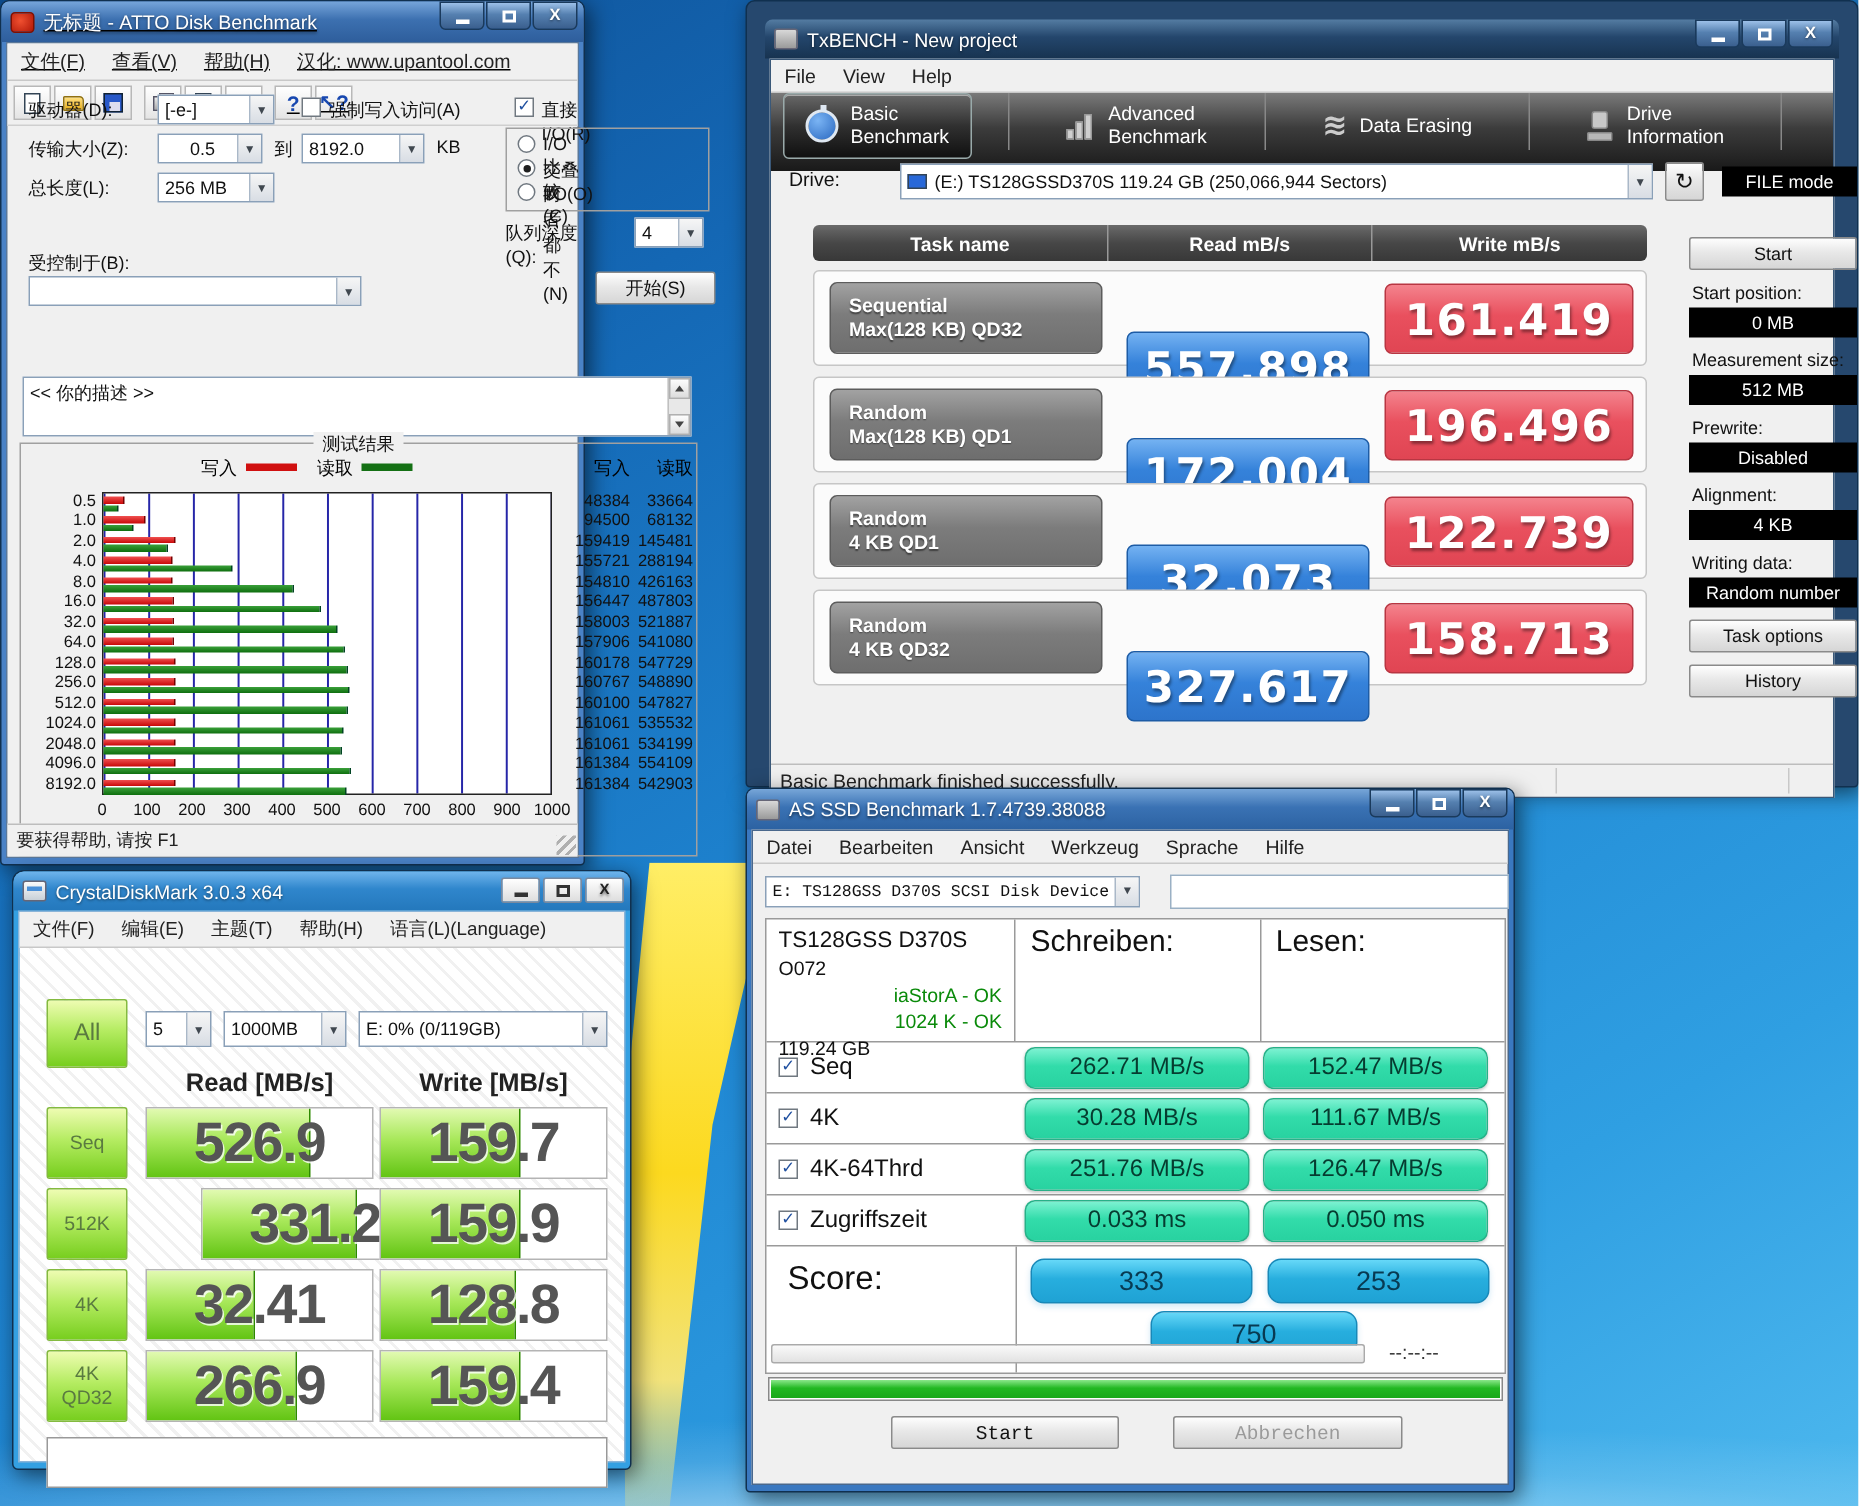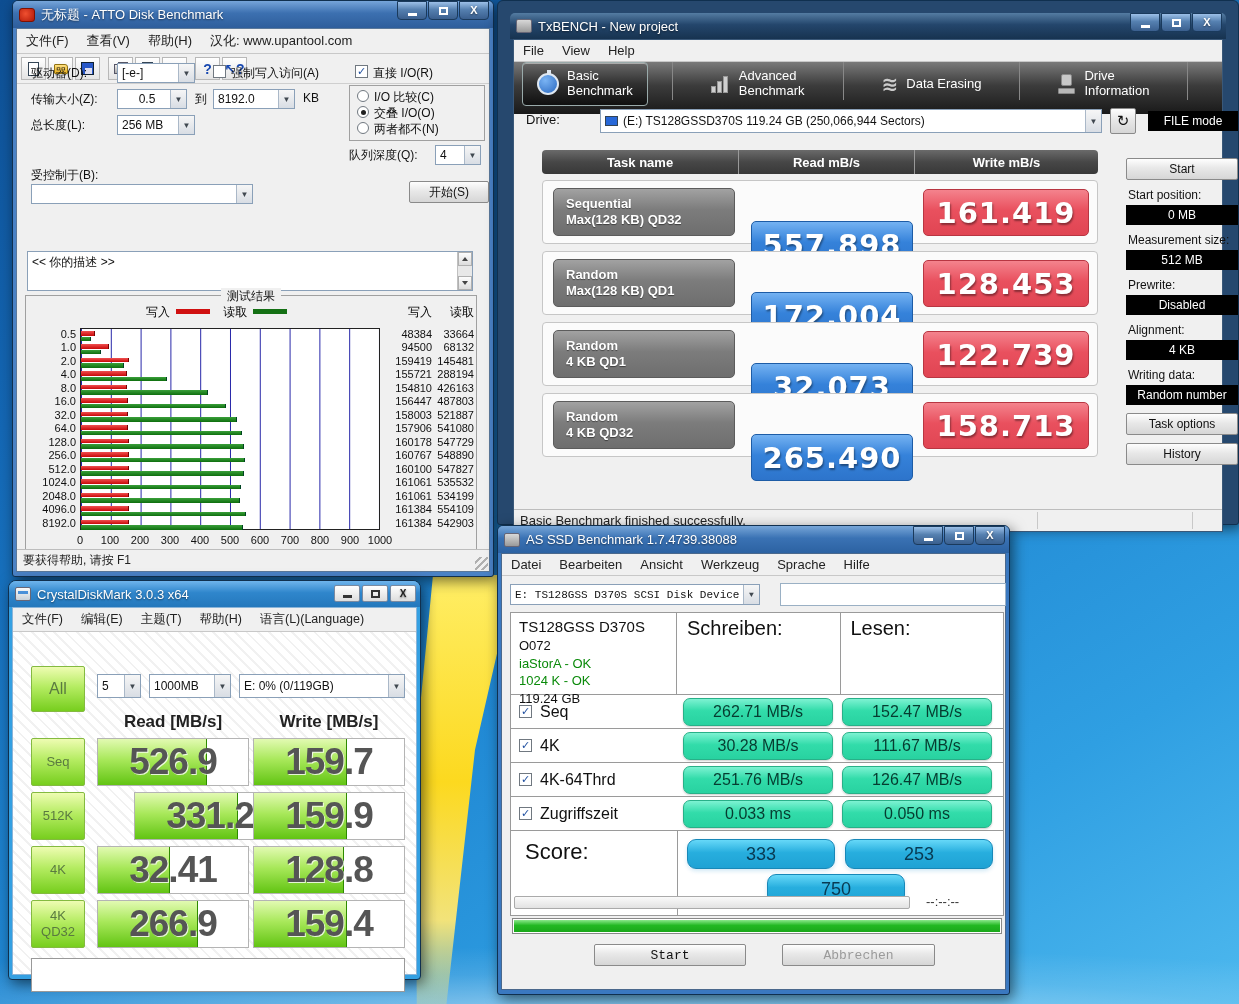--- a/index.html
+++ b/index.html
@@ -28,21 +28,21 @@
   .statusbar { position:absolute; left:0; right:0; bottom:0; background:#f0f0f0; border-top:1px solid #bdbdbd; font-size:12px; color:#222; display:flex; align-items:center; padding:0 6px; }
   .combo { background:#fff; border:1px solid #8aa0b8; height:20px; display:flex; align-items:center; font-size:12px; color:#111; position:relative; padding-left:4px; overflow:hidden; white-space:nowrap; }
   .combo .arrow { position:absolute; right:0; top:0; bottom:0; width:16px; background:linear-gradient(#f6f6f6,#d8dde4); border-left:1px solid #aab8c8; display:flex; align-items:center; justify-content:center; font-size:8px; color:#404850; }
   .chk { width:13px; height:13px; border:1px solid #707880; background:#fff; display:inline-flex; align-items:center; justify-content:center; font-size:11px; color:#2050a0; font-weight:bold; line-height:1; flex:0 0 auto; }
   .radio { width:12px; height:12px; border:1px solid #707880; border-radius:50%; background:#fff; display:inline-flex; align-items:center; justify-content:center; flex:0 0 auto; }
   .radio i { width:5px; height:5px; border-radius:50%; background:#202020; display:none; }
   .radio.sel i { display:block; }
   .pushbtn { background:linear-gradient(#fefefe,#e8e8e8 45%,#d6d6d6); border:1px solid #8a8a8a; border-radius:2px; display:flex; align-items:center; justify-content:center; font-size:12px; color:#111; }
 
   
-  #atto { left:12px; top:0; width:482px; height:577px; background:#4a82c6; padding:3px; }
+  #atto { left:0; top:0; width:390px; height:577px; background:#4a82c6; padding:3px;text-decoration:underline; }
   #atto .titlebar { background:linear-gradient(#76a5da,#3c70b0 45%,#2e5e9c); margin:-3px -3px 0 -3px; border-radius:5px 5px 0 0; height:27px; }
   #atto .body { background:#f0f0f0; height:544px; position:relative; border:1px solid #5a789a; }
   .atto-logo { background:radial-gradient(circle at 40% 40%, #f05030, #b01808); border-radius:3px; border:1px solid #801000; }
   #atto .toolbar { display:flex; align-items:center; gap:2px; padding:3px 4px; border-bottom:1px solid #cfcfcf; background:#f0f0f0; }
   .tbtn { width:25px; height:23px; border:1px solid #b8b8b8; background:linear-gradient(#fff,#e4e4e4); display:flex; align-items:center; justify-content:center; }
   .tbtn.grp { margin-left:6px; }
   .ic-page { width:11px; height:14px; background:#fff; border:1px solid #345; }
   .ic-folder { width:14px; height:10px; background:linear-gradient(#ffe080,#e8b020); border:1px solid #907010; border-radius:1px 3px 1px 1px; }
   .ic-floppy { width:13px; height:13px; background:#2858c8; border:1px solid #123; position:relative; }
   .ic-floppy:after { content:""; position:absolute; left:3px; bottom:0; width:7px; height:6px; background:#dde; }
@@ -133,21 +133,21 @@
   #cdm-comment { position:absolute; left:18px; top:350px; width:374px; height:34px; background:#fff; border:1px solid #999; }
 
   
   #asssd { left:497px; top:525px; width:513px; height:470px; background:#3a78c0; padding:3px; }
   #asssd .titlebar { background:linear-gradient(#77a6d8,#3a72b4 45%,#2c62a2); margin:-3px -3px 0 -3px; border-radius:5px 5px 0 0; height:27px; }
   #asssd .body { background:#f0f0f0; height:437px; position:relative; border:1px solid #4a688c; }
   #as-table { position:absolute; left:8px; top:58px; width:494px; border:1px solid #9a9a9a; background:#fff; font-size:13px; color:#111; }
   .as-hrow { display:flex; height:82px; border-bottom:1px solid #9a9a9a; }
   .as-info { width:166px; padding:4px 8px; border-right:1px solid #9a9a9a; line-height:1.35; }
   .as-info .big { font-size:15px; }
-  .as-info .ok { color:#0a8a0a; }
+  .as-info .ok { color:#0a8a0a;text-align:right; }
   .as-hcell { flex:1; font-size:20px; padding:4px 10px; }
   .as-hcell + .as-hcell { border-left:1px solid #9a9a9a; }
   .as-row { display:flex; align-items:center; height:34px; border-bottom:1px solid #9a9a9a; position:relative; }
   .as-row .rl { width:166px; display:flex; align-items:center; gap:8px; padding-left:8px; font-size:16px; }
   .as-pill { position:absolute; top:3px; width:150px; height:28px; border-radius:7px; display:flex; align-items:center; justify-content:center;
     font-size:16px; color:#063c30; background:linear-gradient(#7df2d2,#32dcaa 45%,#28d2a0); border:1px solid #28b088; box-shadow:0 1px 2px #0003; }
   .as-pill.p-read { left:172px; } .as-pill.p-write { left:331px; }
   #as-score { position:relative; height:84px; }
   #as-score .sl { position:absolute; left:14px; top:8px; font-size:22px; }
   #as-score .vline { position:absolute; left:166px; top:0; bottom:0; width:1px; background:#9a9a9a; }
@@ -518,38 +518,38 @@
             <div class="tx-val tx-read">557.898</div>
             <div class="tx-val tx-write">161.419</div>
           </div>
 
           <div class="tx-row">
             <div class="tx-task">
               <span>Random</span>
               <span>Max(128 KB) QD1</span>
             </div>
             <div class="tx-val tx-read">172.004</div>
-            <div class="tx-val tx-write">128.453</div>
+            <div class="tx-val tx-write">196.496</div>
           </div>
 
           <div class="tx-row">
             <div class="tx-task">
               <span>Random</span>
               <span>4 KB QD1</span>
             </div>
             <div class="tx-val tx-read">32.073</div>
             <div class="tx-val tx-write">122.739</div>
           </div>
 
           <div class="tx-row">
             <div class="tx-task">
               <span>Random</span>
               <span>4 KB QD32</span>
             </div>
-            <div class="tx-val tx-read">265.490</div>
+            <div class="tx-val tx-read">327.617</div>
             <div class="tx-val tx-write">158.713</div>
           </div>
 
       </div>
 
       <div id="tx-side">
         <div class="pushbtn" style="height:22px;">Start</div>
         <div class="lbl">Start position:</div>
         <div class="blackbox">0 MB</div>
         <div class="lbl">Measurement size:</div>

